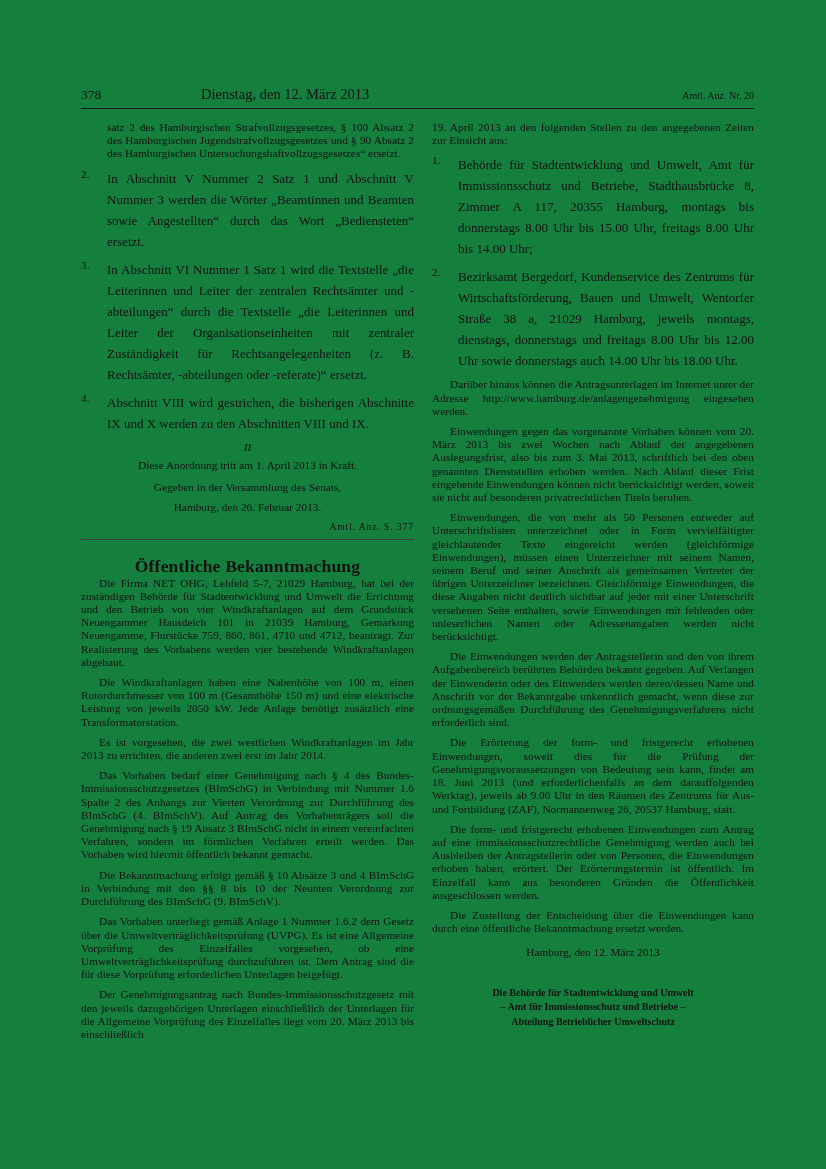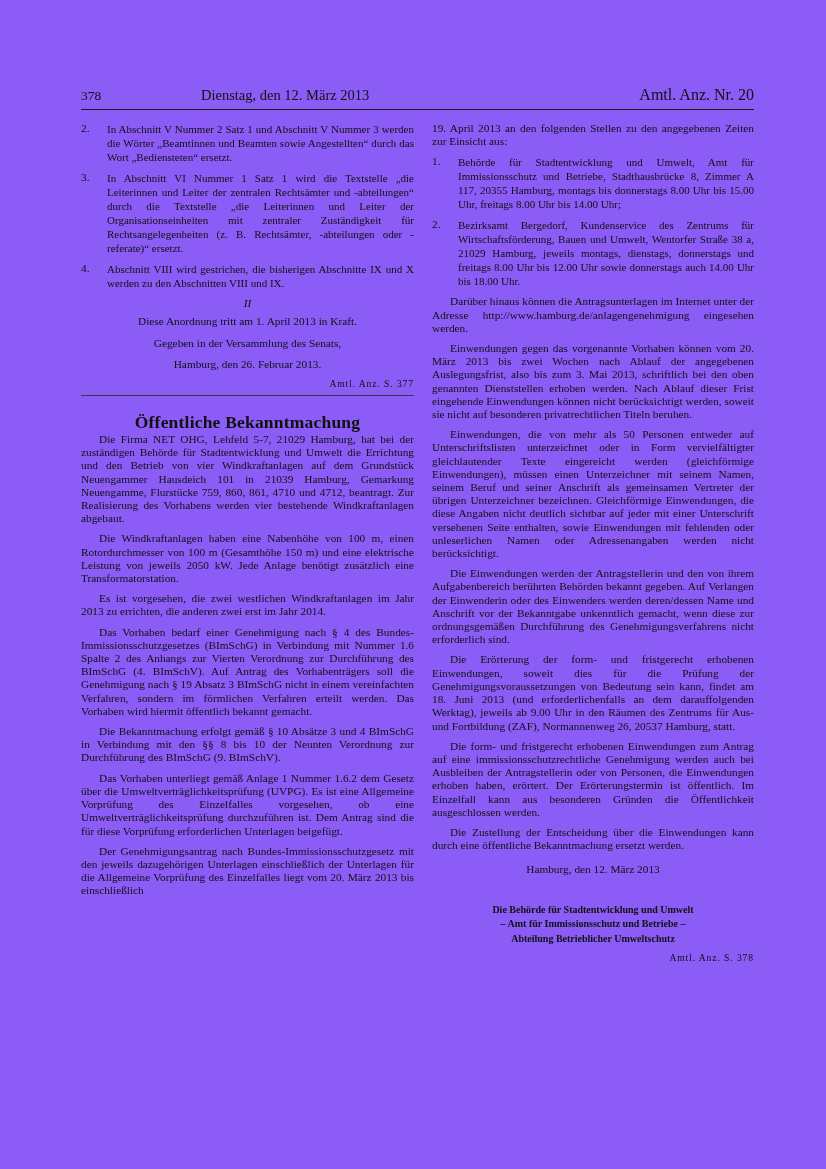--- a/index.html
+++ b/index.html
@@ -1,41 +1,41 @@
 <!DOCTYPE html>
 <html lang="de"><head>
 <meta charset="utf-8">
 <style>
   html,body{margin:0;padding:0;background:#fff;}
   .page{
     position:relative;
     width:826px;height:1169px;
-    background:#8b5cf6;
+    background:#15803d;
     font-family:"Liberation Serif", serif;
     color:#111;
     overflow:hidden;
   }
   .content{position:absolute;left:81px;top:86px;width:673px;}
   .masthead{
     display:flex;align-items:baseline;justify-content:space-between;
     border-bottom:1.4px solid #1a1a1a;
     padding-bottom:5px;
   }
   .masthead .pageno{font-size:13.5px;width:120px;}
   .masthead .issue-title{font-size:14.5px;text-align:left;flex:1;}
-  .masthead .issue-no{font-size:16px;width:120px;text-align:right;}
+  .masthead .issue-no{font-size:10px;width:120px;text-align:right;}
   .columns{display:flex;gap:18px;margin-top:12px;}
   .col{width:333px;}
   .col.right{width:322px;}
   p{margin:0 0 7px 0;text-align:justify;font-size:11.3px;line-height:13.2px;hyphens:auto;}
   p.indent{text-indent:18px;}
   p.noindent{text-indent:0;}
   .hang{position:relative;padding-left:26px;margin-bottom:7px;}
   .hang .num{position:absolute;left:0;top:0;font-size:11.3px;line-height:13.2px;}
-  .hang .itxt{display:block;text-align:justify;font-size:11px;line-height:14px;}
+  .hang .itxt{display:block;text-align:justify;font-size:13px;line-height:21px;}
   .cont-block{padding-left:26px;}
   .centerline{text-align:center;text-indent:0;margin:5px 0 6px;}
   .roman{margin:6px 0 5px;font-style:italic;}
   .ref{
     text-align:right;font-size:9.6px;letter-spacing:0.9px;
     margin:1px 0 5px;text-indent:0;
   }
   .section-rule{
     border:none;border-top:1px solid #3a3a3a;
     margin:5px 0 0 0;
@@ -57,20 +57,23 @@
     <div class="masthead">
       <span class="pageno">378</span>
       <span class="issue-title">Dienstag, den 12. März 2013</span>
       <span class="issue-no">Amtl. Anz. Nr. 20</span>
     </div>
 
     <div class="columns">
 
       <div class="col left">
 
+        <div class="cont-block">
+          <p class="noindent">satz 2 des Hamburgischen Strafvollzugsgesetzes, § 100 Absatz 2 des Hamburgischen Jugendstrafvollzugsgesetzes und § 90 Absatz 2 des Hamburgischen Untersuchungshaftvollzugsgesetzes“ ersetzt.</p>
+        </div>
 
         <div class="hang">
           <span class="num">2.</span>
           <span class="itxt">In Abschnitt V Nummer 2 Satz 1 und Abschnitt V Nummer 3 werden die Wörter „Beamtinnen und Beamten sowie Angestellten“ durch das Wort „Bediensteten“ ersetzt.</span>
         </div>
         <div class="hang">
           <span class="num">3.</span>
           <span class="itxt">In Abschnitt VI Nummer 1 Satz 1 wird die Textstelle „die Leiterinnen und Leiter der zentralen Rechtsämter und -abteilungen“ durch die Textstelle „die Leiterinnen und Leiter der Organisationseinheiten mit zentraler Zuständigkeit für Rechtsangelegenheiten (z. B. Rechtsämter, -abteilungen oder -referate)“ ersetzt.</span>
         </div>
         <div class="hang">
@@ -119,18 +122,17 @@
         <p class="indent">Die Zustellung der Entscheidung über die Einwendungen kann durch eine öffentliche Bekanntmachung ersetzt werden.</p>
 
         <p class="centerline date-line">Hamburg, den 12. März 2013</p>
 
         <div class="sig-block">
           <p class="sig-line">Die Behörde für Stadtentwicklung und Umwelt</p>
           <p class="sig-line">– Amt für Immissionsschutz und Betriebe –</p>
           <p class="sig-line">Abteilung Betrieblicher Umweltschutz</p>
         </div>
 
-        <p class="ref" style="margin-top:5px;">Amtl. Anz. S. 378</p>
       </div>
 
     </div>
   </div>
 </div>
 
 </body></html>

